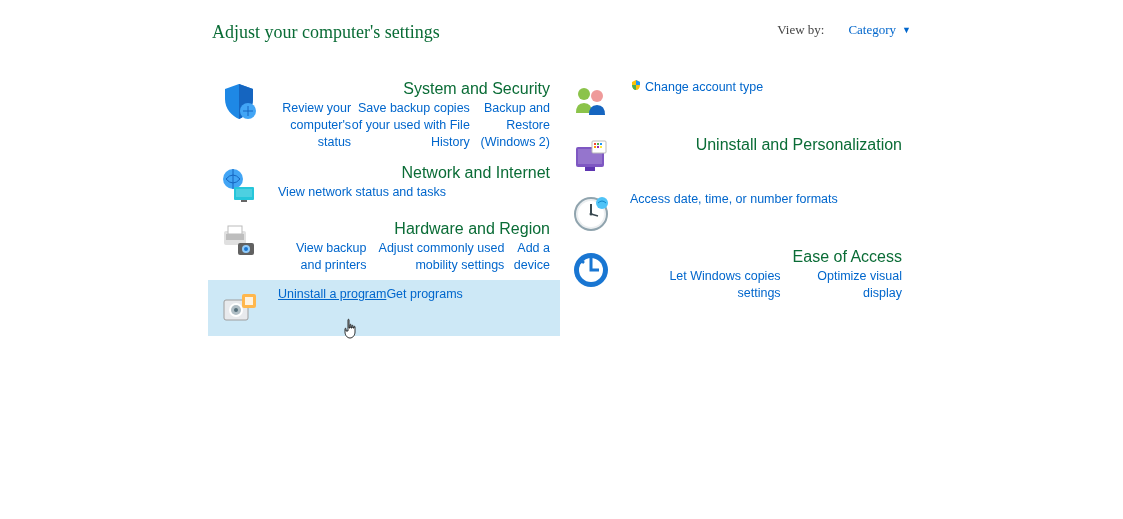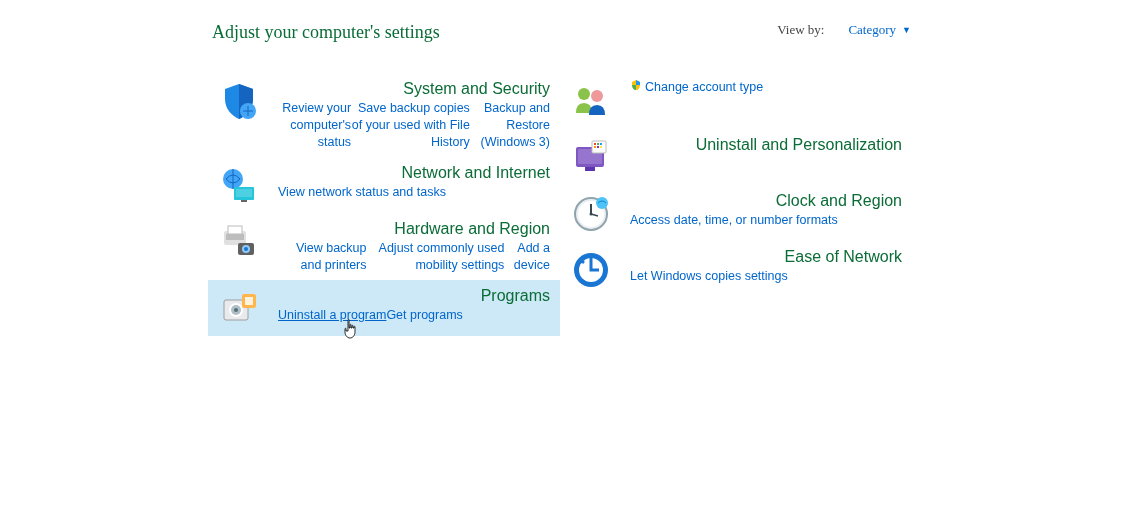--- a/index.html
+++ b/index.html
@@ -127,21 +127,21 @@
           <path d="M21 3 L35 8 L35 18 C35 28 28 35 21 38 L21 3 Z" fill="#1565c0"></path>
           <circle cx="30" cy="30" r="8" fill="#42a5f5"></circle>
           <path d="M30 25 L30 35 M25 30 L35 30" stroke="#1565c0" stroke-width="1"></path>
         </svg>
       </div>
       <div class="cat-body">
         <div class="cat-title">System and Security</div>
         <div class="cat-links">
           <a class="cat-link">Review your computer's status</a>
           <a class="cat-link">Save backup copies of your used with File History</a>
-          <a class="cat-link">Backup and Restore (Windows 3)</a>
+          <a class="cat-link">Backup and Restore (Windows 2)</a>
         </div>
       </div>
     </div>
 
     <div class="category">
       <div class="cat-icon">
         <svg viewBox="0 0 42 42">
           <circle cx="15" cy="14" r="10" fill="#42a5f5"></circle>
           <path d="M8 14 Q15 6 22 14 M8 14 Q15 22 22 14 M15 4 L15 24" stroke="#1565c0" stroke-width="1" fill="none"></path>
           <rect x="16" y="22" width="20" height="13" rx="1" fill="#26c6da"></rect>
@@ -183,21 +183,20 @@
         <svg viewBox="0 0 42 42">
           <rect x="6" y="12" width="24" height="20" rx="2" fill="#e8eaed" stroke="#9e9e9e"></rect>
           <circle cx="18" cy="22" r="7" fill="#fff"></circle>
           <circle cx="18" cy="22" r="5" fill="#b0bec5"></circle>
           <circle cx="18" cy="22" r="2" fill="#546e7a"></circle>
           <rect x="24" y="6" width="14" height="14" rx="2" fill="#ffb74d"></rect>
           <rect x="27" y="9" width="8" height="8" fill="#fff3e0"></rect>
         </svg>
       </div>
       <div class="cat-body">
-        <div class="cat-title">Programs</div>
         <div class="cat-links">
           <a class="cat-link hovered">Uninstall a program</a>
           <a class="cat-link">Get programs</a>
         </div>
       </div>
     </div>
 
   </div>
 
   <div class="col">
@@ -253,40 +252,40 @@
           <circle cx="21" cy="21" r="16" fill="#eceff1" stroke="#90a4ae" stroke-width="2"></circle>
           <circle cx="21" cy="21" r="13" fill="#fff"></circle>
           <line x1="21" y1="21" x2="21" y2="11" stroke="#37474f" stroke-width="2"></line>
           <line x1="21" y1="21" x2="28" y2="23" stroke="#37474f" stroke-width="1.5"></line>
           <circle cx="21" cy="21" r="1.5" fill="#37474f"></circle>
           <circle cx="32" cy="10" r="6" fill="#4fc3f7"></circle>
           <path d="M28 10 Q32 6 36 10" stroke="#0277bd" stroke-width="0.8" fill="none"></path>
         </svg>
       </div>
       <div class="cat-body">
-        <div class="cat-title">Clock and Region</div>
         <div class="cat-links">
           <a class="cat-link">Access date, time, or number formats</a>
         </div>
       </div>
     </div>
 
     <div class="category">
       <div class="cat-icon">
         <svg viewBox="0 0 42 42">
           <circle cx="21" cy="21" r="17" fill="#1976d2"></circle>
           <circle cx="21" cy="21" r="12" fill="#fff"></circle>
           <path d="M21 9 L21 21 L29 21" stroke="#1976d2" stroke-width="3" fill="none"></path>
           <path d="M14 14 L10 10 M10 10 L10 15 M10 10 L15 10" stroke="#1976d2" stroke-width="2.5" fill="none"></path>
         </svg>
       </div>
       <div class="cat-body">
-        <div class="cat-title">Ease of Network</div>
+        <div class="cat-title">Ease of Access</div>
         <div class="cat-links">
           <a class="cat-link">Let Windows copies settings</a>
+          <a class="cat-link">Optimize visual display</a>
         </div>
       </div>
     </div>
 
   </div>
 </div>
 
 <svg class="cursor" viewBox="0 0 18 22">
   <path d="M6 2 C6 1 7 1 7 2 L7 10 L8 10 L8 7 C8 6 9 6 9 7 L9 10 L10 10 L10 8 C10 7 11 7 11 8 L11 10 L12 10 L12 9 C12 8 13 8 13 9 L13 14 C13 17 11 20 8 20 C5 20 3 17 3 14 L3 11 C3 10 4 10 4 11 L4 13 L6 13 Z" fill="#fff" stroke="#000" stroke-width="0.8"></path>
 </svg>

